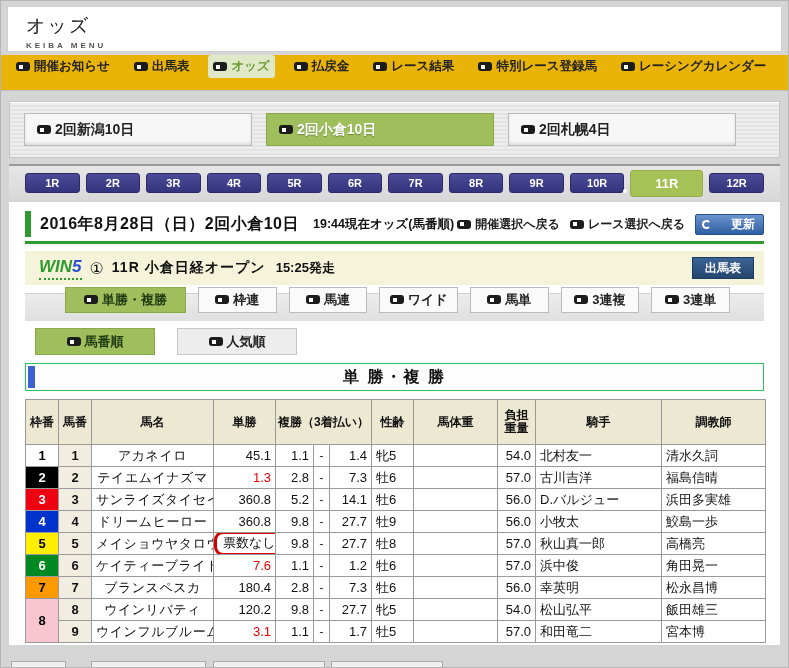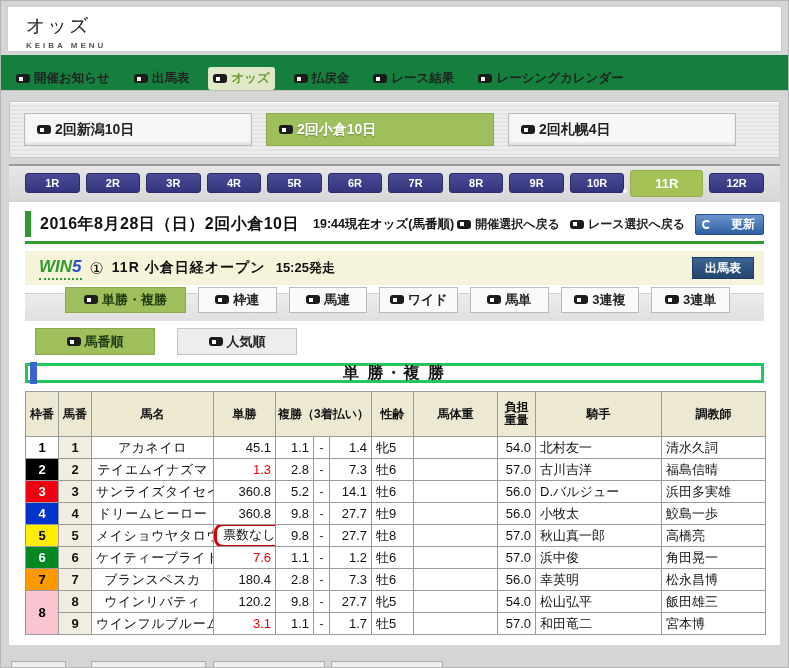--- a/index.html
+++ b/index.html
@@ -6,21 +6,21 @@
   html,body { background:#c9c9c9; }
   body { font-family: "Liberation Sans", "DejaVu Sans", sans-serif; }
   .page { position:relative; width:789px; height:668px; background:#d5d5d5; border:1px solid #b5b5b5; overflow:hidden; }
 
   
   .hdr { margin:5px 6px 0 6px; background:#ffffff; border:1px solid #cfcfcf; height:46px; padding:6px 0 0 18px; }
   .hdr-title { font-size:19px; color:#222; letter-spacing:2px; }
   .hdr-sub { font-size:8px; color:#555; letter-spacing:3px; margin-top:2px; font-weight:bold; }
 
   
-  .navbar { margin-top:2px; background:#15803d; border-top:1px solid #d8d8d8; border-bottom:1px solid #c0c0c0; height:37px; display:flex; align-items:flex-end; padding:0 10px; gap:14px; }
+  .navbar { margin-top:2px; background:#eab308; border-top:1px solid #d8d8d8; border-bottom:1px solid #c0c0c0; height:37px; display:flex; align-items:flex-start; padding:0 10px; gap:14px; }
   .nav-item { display:flex; align-items:center; font-size:12.5px; font-weight:bold; color:#222; padding:3px 5px; border-radius:3px; cursor:pointer; white-space:nowrap; }
   .nav-item.active { background:#dfe9c8; color:#6f9c35; }
 
   .bullet { width:14px; height:9px; background:#1c1c1c; border-radius:3px; display:inline-block; position:relative; margin-right:4px; flex:0 0 auto; }
   .bullet::after { content:""; position:absolute; left:3px; top:2.5px; width:4px; height:4px; background:#fff; }
 
   
   .venue-band { margin:10px 8px 0 8px; border:1px solid #c6c6c6; background:repeating-linear-gradient(0deg,#ededed 0 2px,#e3e3e3 2px 4px); padding:11px 14px; box-shadow:inset 0 1px 0 #fff; }
   .venue-tabs { display:flex; gap:14px; }
   .venue-tab { width:228px; height:33px; background:#f7f7f7; border:1px solid #bbb; box-shadow:inset 0 -2px 3px #ddd; display:flex; align-items:center; padding-left:12px; font-size:14px; font-weight:bold; color:#222; cursor:pointer; }
@@ -55,21 +55,21 @@
   .entry-btn { margin-left:auto; width:62px; height:22px; background:linear-gradient(#3c6394,#24466f); border:1px solid #1a3a5f; color:#fff; font-size:12px; font-weight:bold; display:flex; align-items:center; justify-content:center; cursor:pointer; }
 
   .bet-band { margin-top:8px; background:linear-gradient(#ececec,#e0e0e0); border-top:1px solid #d0d0d0; height:28px; display:flex; align-items:center; padding:0 34px 16px 40px; gap:12px; }
   .bet-tab { height:26px; flex:1; background:#fafafa; border:1px solid #bbb; display:flex; align-items:center; justify-content:center; font-size:13px; font-weight:bold; color:#222; cursor:pointer; white-space:nowrap; }
   .bet-tab.active { flex:1.55; background:#9fbe5c; border-color:#8aa94b; color:#1e3a10; }
 
   .order-row { margin-top:7px; display:flex; gap:22px; padding-left:10px; }
   .order-tab { width:120px; height:27px; background:#ededed; border:1px solid #c5c5c5; display:flex; align-items:center; justify-content:center; font-size:13px; font-weight:bold; color:#222; cursor:pointer; }
   .order-tab.active { background:#9fbe5c; border-color:#8aa94b; color:#1e3a10; }
 
-  .tbl-title { margin-top:8px; border:3px solid #22c55e; background:#fdfdfd; height:20px; display:flex; align-items:center; position:relative; }
+  .tbl-title { margin-top:8px; border:1px solid #22c55e; background:#fdfdfd; height:28px; display:flex; align-items:center; position:relative; }
   .blue-bar { width:7px; height:22px; background:#3c63cf; margin-left:2px; }
   .tbl-title-text { position:absolute; left:0; right:0; text-align:center; font-size:16px; font-weight:bold; color:#111; letter-spacing:2px; }
 
   
   table.odds { margin-top:8px; width:741px; border-collapse:collapse; table-layout:fixed; font-size:13px; color:#111; }
   table.odds th, table.odds td { border:1px solid #9a9a9a; padding:1px 4px; height:22px; overflow:hidden; white-space:nowrap; }
   table.odds th { background:#ece8d2; font-size:12px; font-weight:bold; text-align:center; padding:9px 2px; line-height:1.1; white-space:normal; }
   td.waku { text-align:center; font-weight:bold; }
   td.uma { text-align:center; font-weight:bold; background:#f1eee1; }
   td.hname { text-align:center; padding-left:7px; letter-spacing:0.5px; }
@@ -110,20 +110,24 @@
         <span class="bullet"></span>
         <span>オッズ</span>
       </div>
     <div class="nav-item">
         <span class="bullet"></span>
         <span>払戻金</span>
       </div>
     <div class="nav-item">
         <span class="bullet"></span>
         <span>レース結果</span>
+      </div>
+    <div class="nav-item">
+        <span class="bullet"></span>
+        <span>特別レース登録馬</span>
       </div>
     <div class="nav-item">
         <span class="bullet"></span>
         <span>レーシングカレンダー</span>
       </div>
     <div class="nav-item"></div>
 
   </div>
 
   <div class="venue-band">

